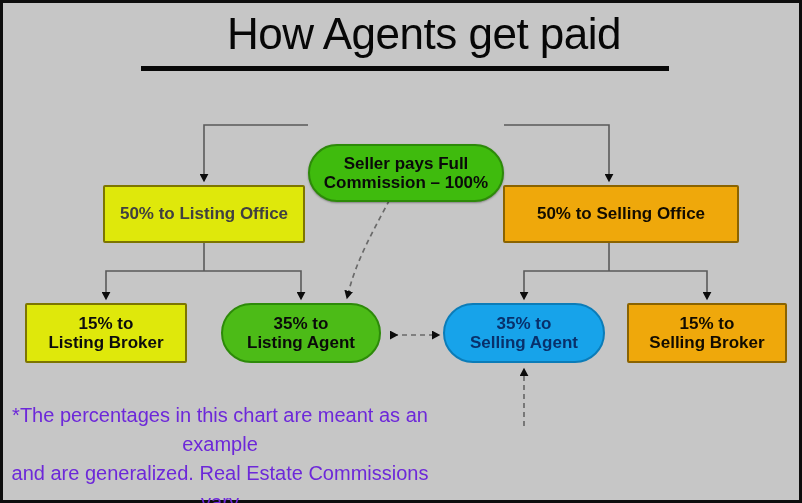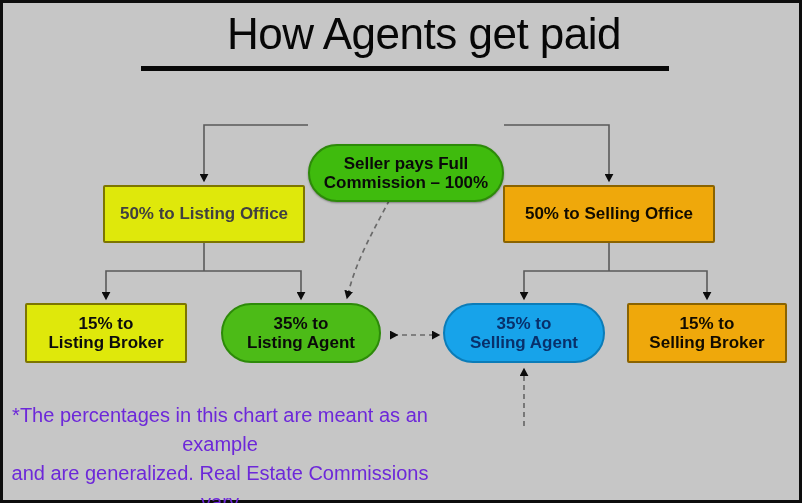--- a/index.html
+++ b/index.html
@@ -24,21 +24,21 @@
         line-height:1.12;white-space:pre-line;}
   .rect{border:2px solid #6b6000;border-radius:2px;}
   .pill{border:2px solid #2e7a08;}
 
   
   #n-seller{left:305px;top:93px;width:196px;height:58px;background:#3fbb0d;
             border:2px solid #2d8a09;border-radius:29px;color:#0a0a0a;font-size:17px;
             box-shadow:0 1px 2px rgba(0,0,0,.35);margin-top:48px;}
   #n-listing-office{left:100px;top:182px;width:202px;height:58px;background:#dfe80b;
             border:2px solid #7d7500;color:#404040;font-size:17px;}
-  #n-selling-office{left:500px;top:182px;width:212px;height:58px;background:#efa80b;
+  #n-selling-office{left:500px;top:182px;width:236px;height:58px;background:#efa80b;
             border:2px solid #8a6300;color:#120c00;font-size:17px;}
   #n-listing-broker{left:22px;top:300px;width:162px;height:60px;background:#dfe80b;
             border:2px solid #7d7500;color:#0d0d0d;font-size:17px;}
   #n-listing-agent{left:218px;top:300px;width:160px;height:60px;background:#4cbb17;
             border:2px solid #2d8a09;border-radius:30px;color:#0a0a0a;font-size:17px;}
   #n-selling-agent{left:440px;top:300px;width:162px;height:60px;background:#17a3ea;
             border:2px solid #0b7cb8;border-radius:30px;color:#08306b;font-size:17px;}
   #n-selling-broker{left:624px;top:300px;width:160px;height:60px;background:#efa80b;
             border:2px solid #8a6300;color:#120c00;font-size:17px;}
   #n-buyer{left:440px;top:423px;width:162px;height:60px;background:#17a3ea;

